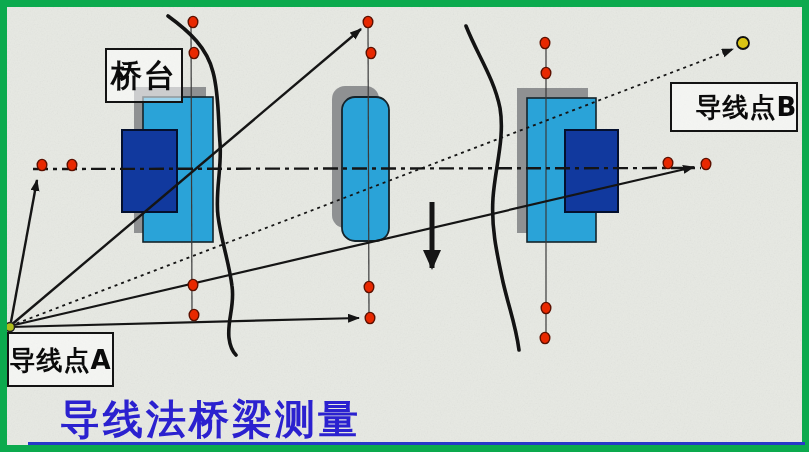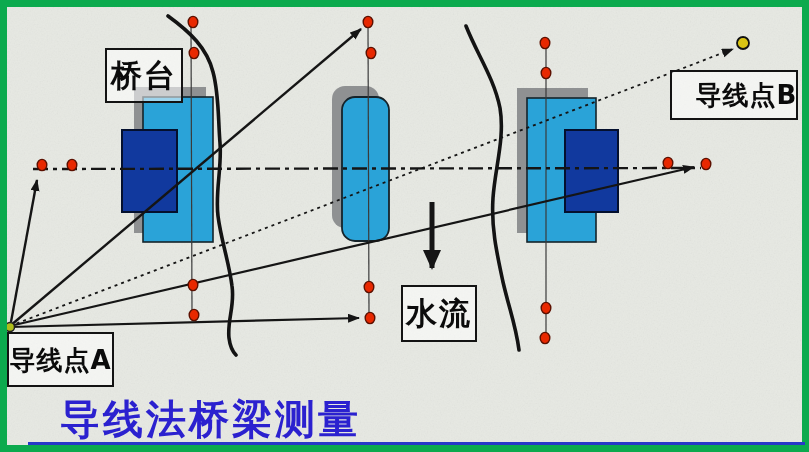--- a/index.html
+++ b/index.html
@@ -107,29 +107,26 @@
     <rect x="0" y="0" width="809" height="452" fill="none" stroke="#0caa4e" stroke-width="14"></rect>
   </svg>
 
   <div id="bottom-rule"></div>
 
   <div class="label-box lb-large" style="left:105px;top:48px;width:78px;height:55px;">
     <span>桥台</span>
   </div>
 
 
-  <div class="label-box lb-med" style="left:670px;top:70px;width:128px;height:50px;padding-left:25px;">
+  <div class="label-box lb-med" style="left:670px;top:82px;width:128px;height:50px;padding-left:25px;">
     <span>导线点B</span>
   </div>
 
   <div class="label-box lb-med" style="left:7px;top:332px;width:107px;height:55px;">
     <span>导线点A</span>
   </div>
 
-  <div class="label-box lb-large" style="left:401px;top:285px;width:76px;height:57px;">
-    <span>水流</span>
-  </div>
 
   <div id="slide-title">
     <span>导线法桥梁测量</span>
   </div>
 
 </div>
 
 </body></html>

